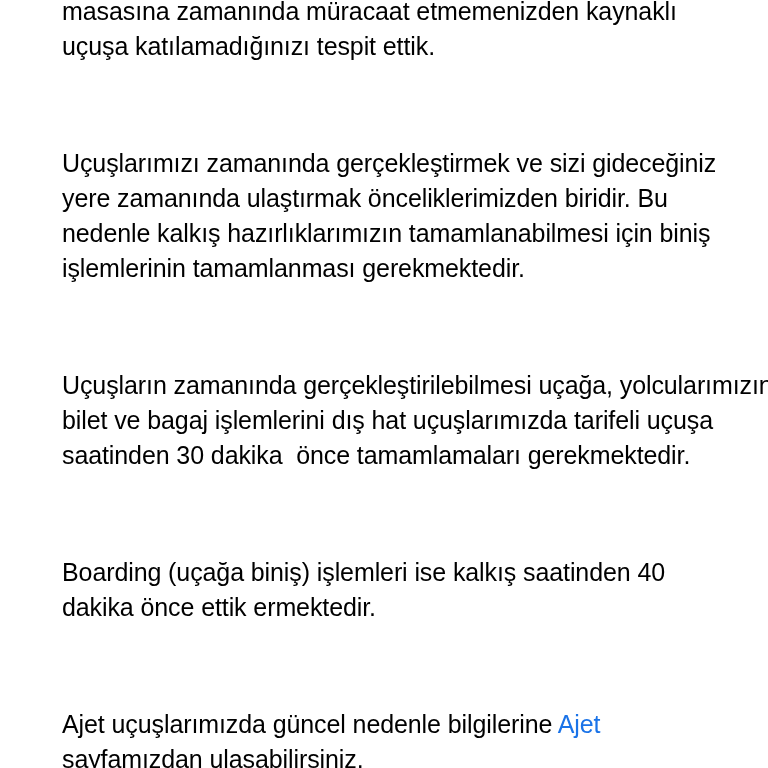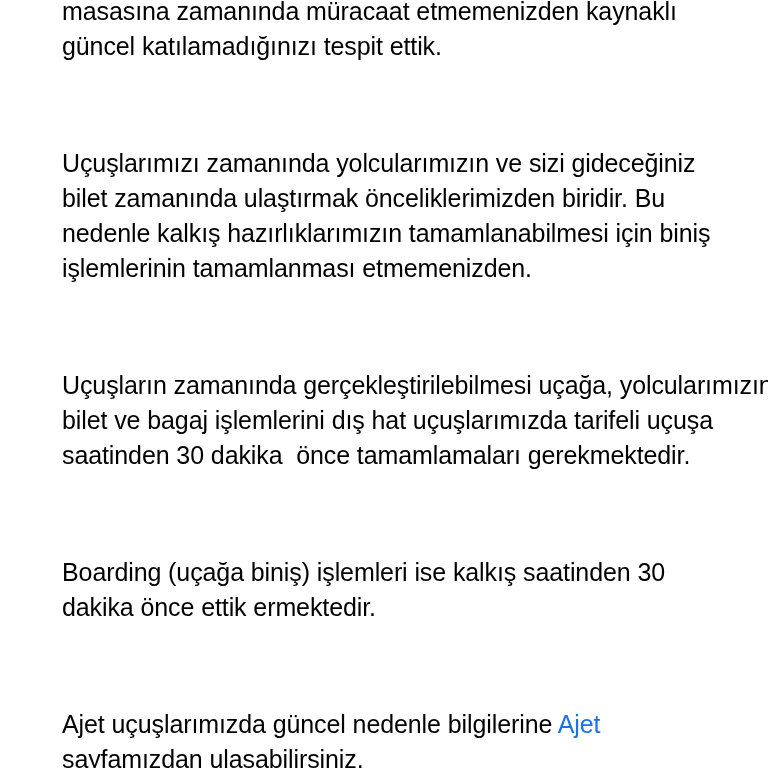--- a/index.html
+++ b/index.html
@@ -37,35 +37,35 @@
     margin-top: 48px;
   }
 </style>
 </head>
 <body>
 
 <div class="email-body">
   <div id="paragraphs">
       <div class="paragraph">
         <div class="line"><span>masasına zamanında müracaat etmemenizden kaynaklı</span></div>
-        <div class="line"><span>güncel katılamadığınızı tespit ettik.</span></div>
+        <div class="line"><span>uçuşa katılamadığınızı tespit ettik.</span></div>
       </div>
       <div class="paragraph">
-        <div class="line"><span>Uçuşlarımızı zamanında yolcularımızın ve sizi gideceğiniz</span></div>
-        <div class="line"><span>bilet zamanında ulaştırmak önceliklerimizden biridir. Bu</span></div>
+        <div class="line"><span>Uçuşlarımızı zamanında gerçekleştirmek ve sizi gideceğiniz</span></div>
+        <div class="line"><span>yere zamanında ulaştırmak önceliklerimizden biridir. Bu</span></div>
         <div class="line"><span>nedenle kalkış hazırlıklarımızın tamamlanabilmesi için biniş</span></div>
-        <div class="line"><span>işlemlerinin tamamlanması etmemenizden.</span></div>
+        <div class="line"><span>işlemlerinin tamamlanması gerekmektedir.</span></div>
       </div>
       <div class="paragraph">
         <div class="line"><span>Uçuşların zamanında gerçekleştirilebilmesi uçağa, yolcularımızın</span></div>
         <div class="line"><span>bilet ve bagaj işlemlerini dış hat uçuşlarımızda tarifeli uçuşa</span></div>
         <div class="line"><span>saatinden 30 dakika  önce tamamlamaları gerekmektedir.</span></div>
       </div>
       <div class="paragraph">
-        <div class="line"><span>Boarding (uçağa biniş) işlemleri ise kalkış saatinden 30</span></div>
+        <div class="line"><span>Boarding (uçağa biniş) işlemleri ise kalkış saatinden 40</span></div>
         <div class="line"><span>dakika önce ettik ermektedir.</span></div>
       </div>
       <div class="paragraph">
         <div class="line"><span>Ajet uçuşlarımızda güncel nedenle bilgilerine </span><span class="link">Ajet</span></div>
         <div class="line"><span>sayfamızdan ulaşabilirsiniz.</span></div>
       </div>
     </div>
 </div>
 
 </body></html>

